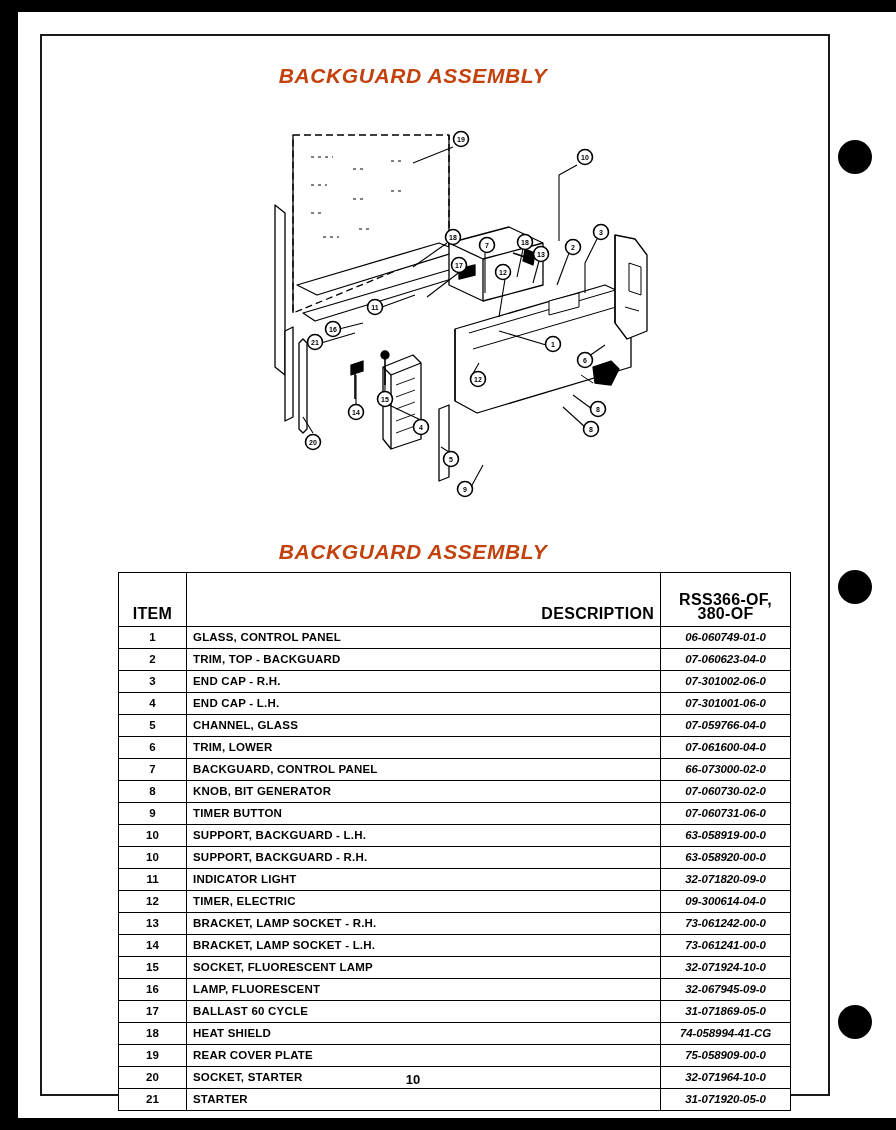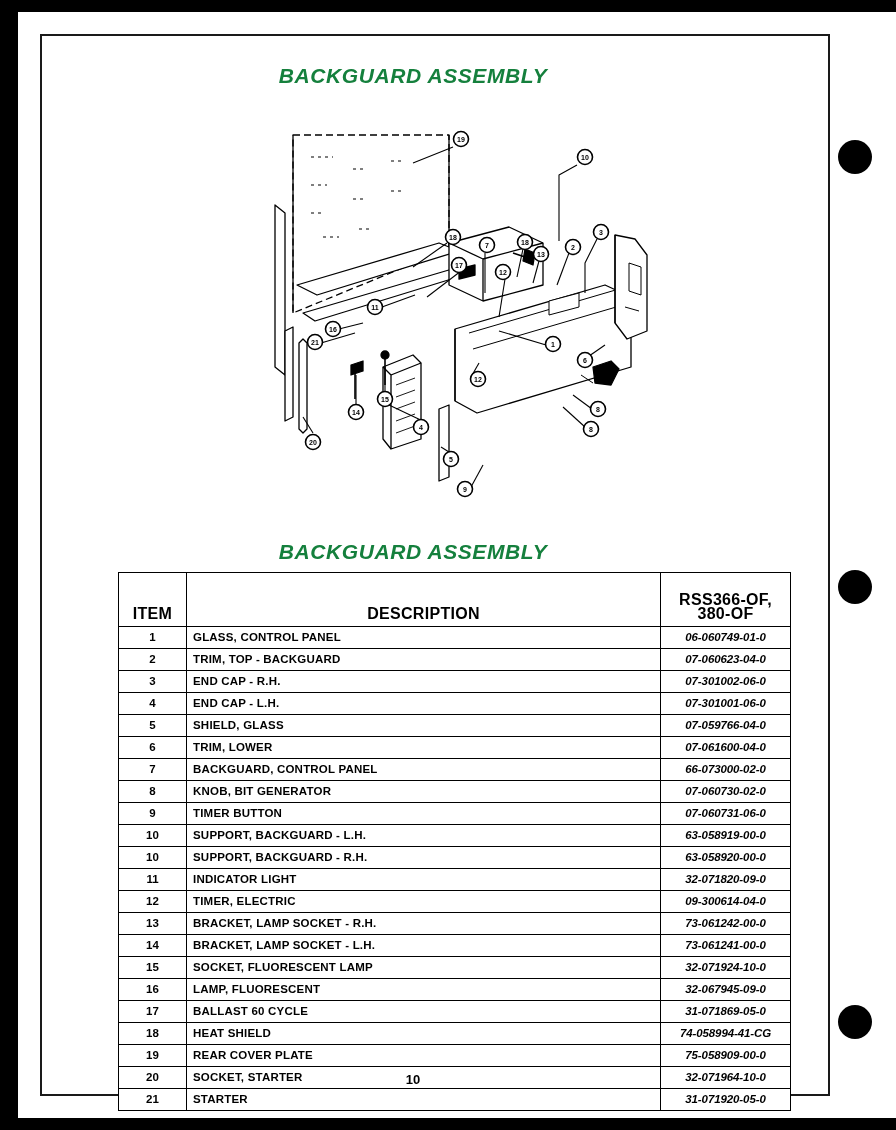--- a/index.html
+++ b/index.html
@@ -43,21 +43,21 @@
   
   .doc-title {
     position: absolute;
     left: 0;
     width: 790px;
     text-align: center;
     font-weight: bold;
     font-style: italic;
     font-size: 21px;
     letter-spacing: 0.6px;
-    color: #15803d;
+    color: #c2410c;
   }
   #title-top { top: 52px; }
   #title-table { top: 528px; font-size: 21px; }
 
   
   #diagram-wrap {
     position: absolute;
     left: 245px;
     top: 105px;
     width: 420px;
@@ -97,21 +97,21 @@
     font-size: 16px;
     letter-spacing: 0.3px;
   }
   col.c-item { width: 68px; }
   col.c-desc { width: 474px; }
   col.c-part { width: 130px; }
   .cell-item { text-align: center; }
   .cell-desc { text-align: left; letter-spacing: 0.2px; }
   .cell-part { text-align: center; letter-spacing: -0.1px; font-size: 11px; font-style: italic;}
   thead .th-item { text-align: center; margin-top: 19px; }
-  thead .th-desc { text-align: center; }
+  thead .th-desc { text-align: right; }
   thead .th-part { text-align: center; vertical-align: middle; }
 
   #page-number {
     position: absolute;
     left: 0;
     top: 1060px;
     width: 790px;
     text-align: center;
     font-size: 13px;
     font-weight: bold;
@@ -369,21 +369,21 @@
             <td class="cell-desc">END CAP - R.H.</td>
             <td class="cell-part">07-301002-06-0</td>
           </tr>
           <tr>
             <td class="cell-item">4</td>
             <td class="cell-desc">END CAP - L.H.</td>
             <td class="cell-part">07-301001-06-0</td>
           </tr>
           <tr>
             <td class="cell-item">5</td>
-            <td class="cell-desc">SHIELD, GLASS</td>
+            <td class="cell-desc">CHANNEL, GLASS</td>
             <td class="cell-part">07-059766-04-0</td>
           </tr>
           <tr>
             <td class="cell-item">6</td>
             <td class="cell-desc">TRIM, LOWER</td>
             <td class="cell-part">07-061600-04-0</td>
           </tr>
           <tr>
             <td class="cell-item">7</td>
             <td class="cell-desc">BACKGUARD, CONTROL PANEL</td>

